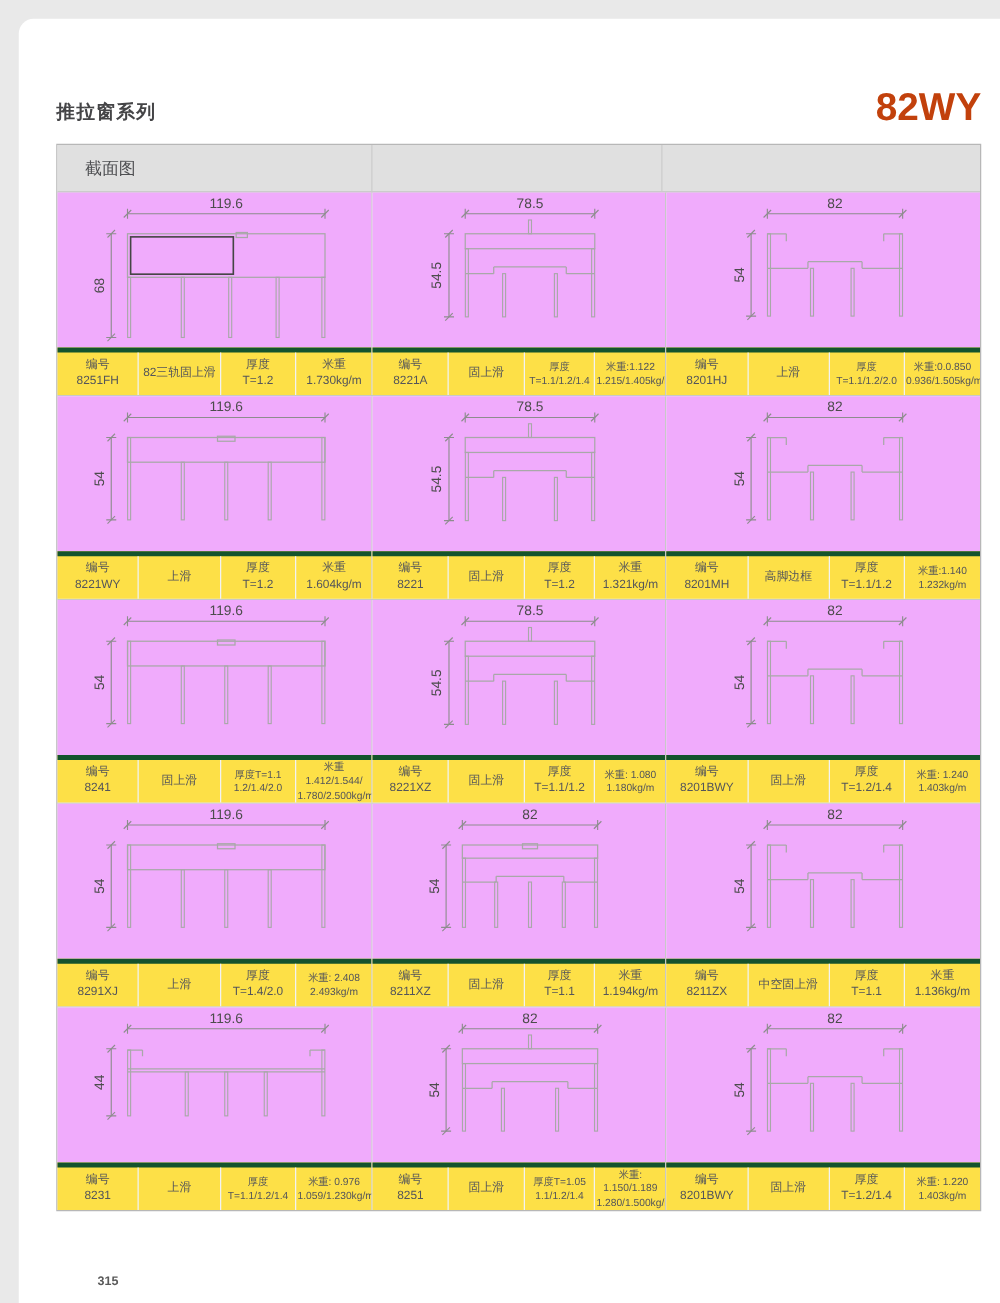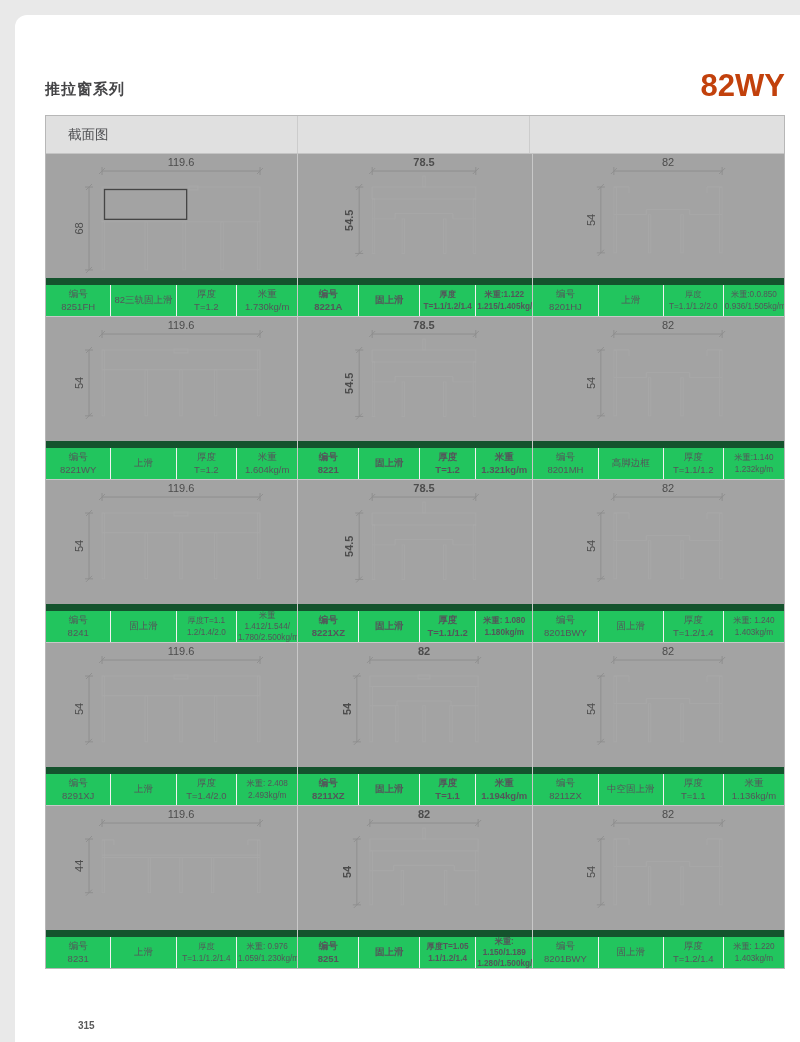--- a/index.html
+++ b/index.html
@@ -8,27 +8,27 @@
           border-radius:12px; overflow:hidden; margin:15px; }
   .doc-header { display:flex; justify-content:space-between; align-items:flex-end;
                 margin:50px 30px 0 30px; height:34px; }
   .doc-title { font-size:15px; font-weight:700; color:#454547; letter-spacing:1px; }
   .doc-series { font-size:31px; font-weight:700; color:#c2410c; line-height:0.85; }
   .sect-table { margin:16px 30px 0 30px; border:1px solid #b7b7b7; }
   .thead { display:flex; height:38px; background:#e0e0e0; border-bottom:1px solid #c4c4c4; }
   .th { border-right:1px solid #cccccc; display:flex; align-items:center;text-align:right; }
   .th:last-child { border-right:none; }
   .th-label { padding-left:22px; font-size:13.5px; color:#4e4f52; }
-  .w1 { flex:0 0 34.2%; } .w2 { flex:0 0 31.4%;font-weight:bold; } .w3 { flex:1 1 auto; }
+  .w1 { flex:0 0 34.2%; } .w2 { flex:0 0 31.4%; } .w3 { flex:1 1 auto; }
   .trow { display:flex; }
   .trow:not(:last-child) { border-bottom:1px solid #c8c8c8; }
   .col { display:flex; flex-direction:column; border-right:1px solid #c8c8c8; }
   .col:last-child { border-right:none; }
-  .draw { height:124px; background:#a3a3a3; display:flex; align-items:center; justify-content:center; }
-  .spec { height:38px; background:#22c55e; border-top:7px solid #14532d; display:flex; }
+  .draw { height:124px; background:#f0abfc; display:flex; align-items:center; justify-content:center; }
+  .spec { height:38px; background:#fde047; border-top:4px solid #14532d; display:flex; }
   .sc { display:flex; flex-direction:column; justify-content:center; text-align:center;
         border-right:1px solid #f2f2f2; color:#54555a; font-size:9.5px; line-height:1.35;
         padding:1px 1px; overflow:hidden; }
   .sc:last-child { border-right:none; }
   .sc-1 { flex:0 0 26%; } .sc-2 { flex:0 0 26%; } .sc-3 { flex:0 0 24%; } .sc-4 { flex:1; }
   .sc.tiny { font-size:8.2px; }
   .page-num { position:absolute; left:63px; bottom:26px; font-size:10px;
               font-weight:700; color:#5a5a5a; }
 </style>
 </head>

